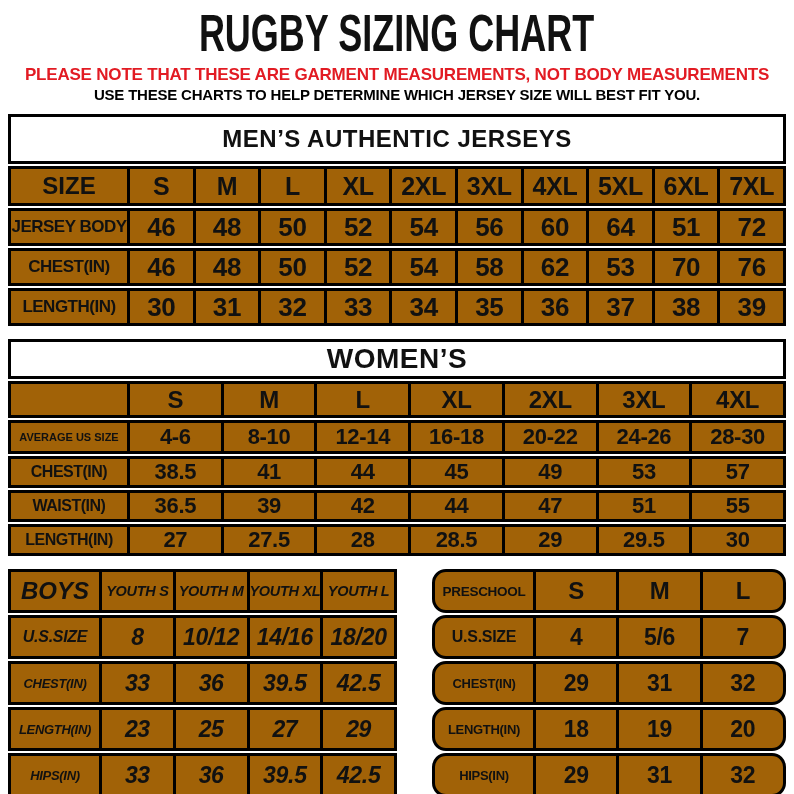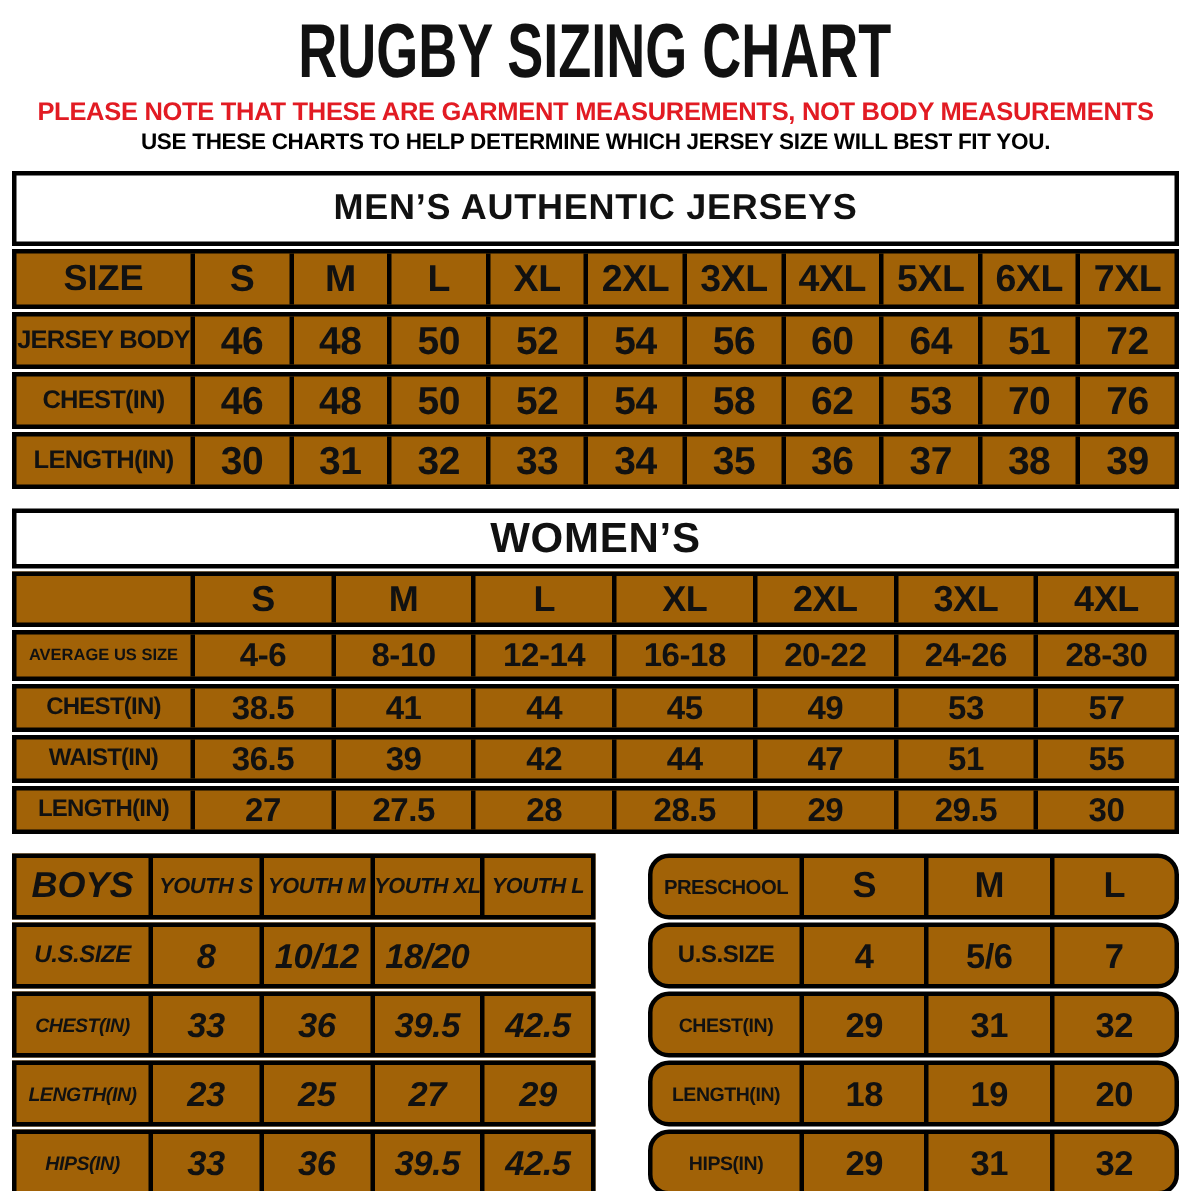--- a/index.html
+++ b/index.html
@@ -256,20 +256,21 @@
             <div class="tcell label">BOYS</div>
             <div class="tcell value">YOUTH S</div>
             <div class="tcell value">YOUTH M</div>
             <div class="tcell value">YOUTH XL</div>
             <div class="tcell value">YOUTH L</div>
           </div>
           <div class="trow">
             <div class="tcell label">U.S.SIZE</div>
             <div class="tcell value">8</div>
             <div class="tcell value">10/12</div>
+            <div class="tcell value">14/16</div>
             <div class="tcell value">18/20</div>
           </div>
           <div class="trow">
             <div class="tcell label">CHEST(IN)</div>
             <div class="tcell value">33</div>
             <div class="tcell value">36</div>
             <div class="tcell value">39.5</div>
             <div class="tcell value">42.5</div>
           </div>
           <div class="trow">

